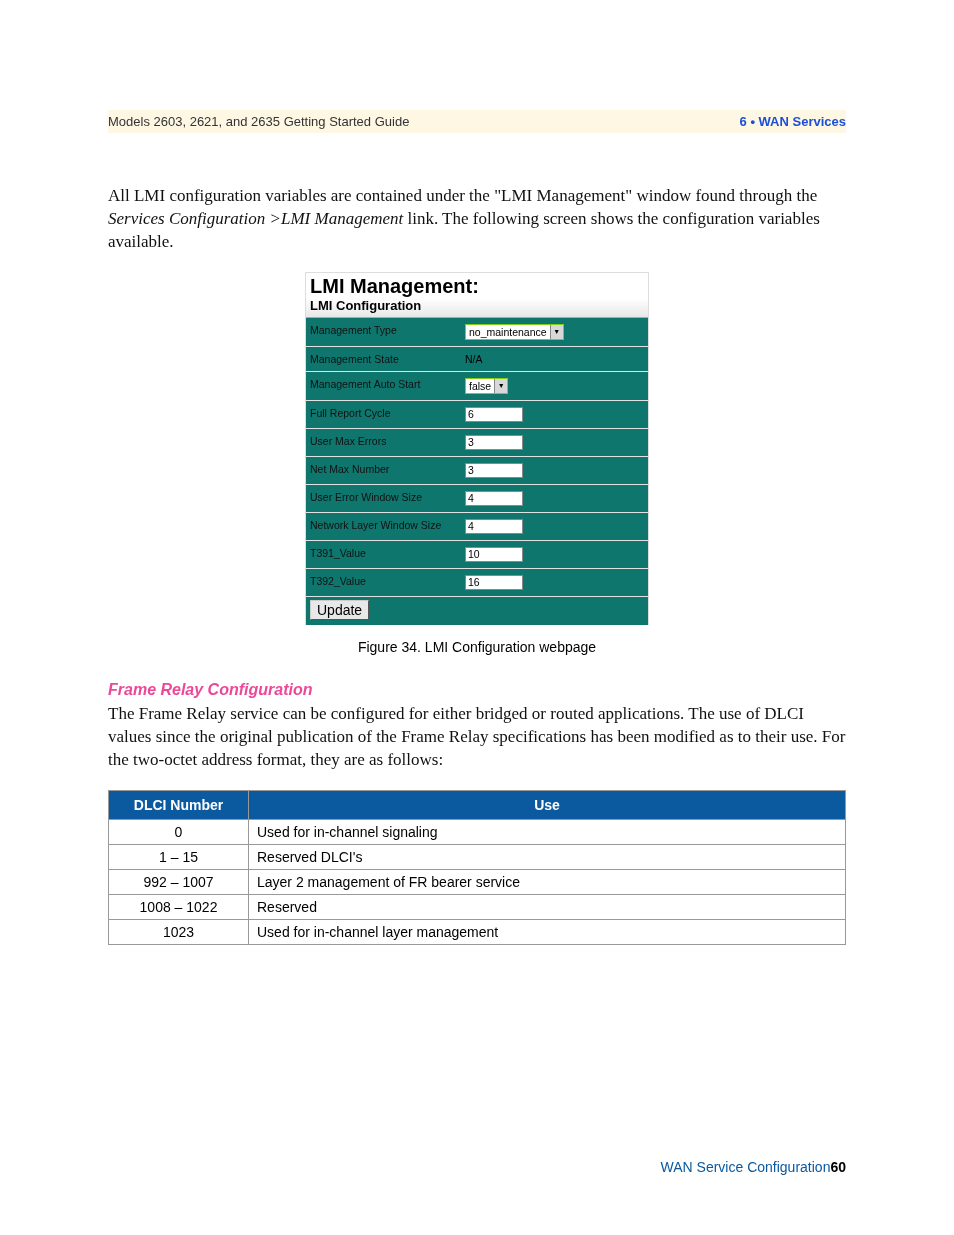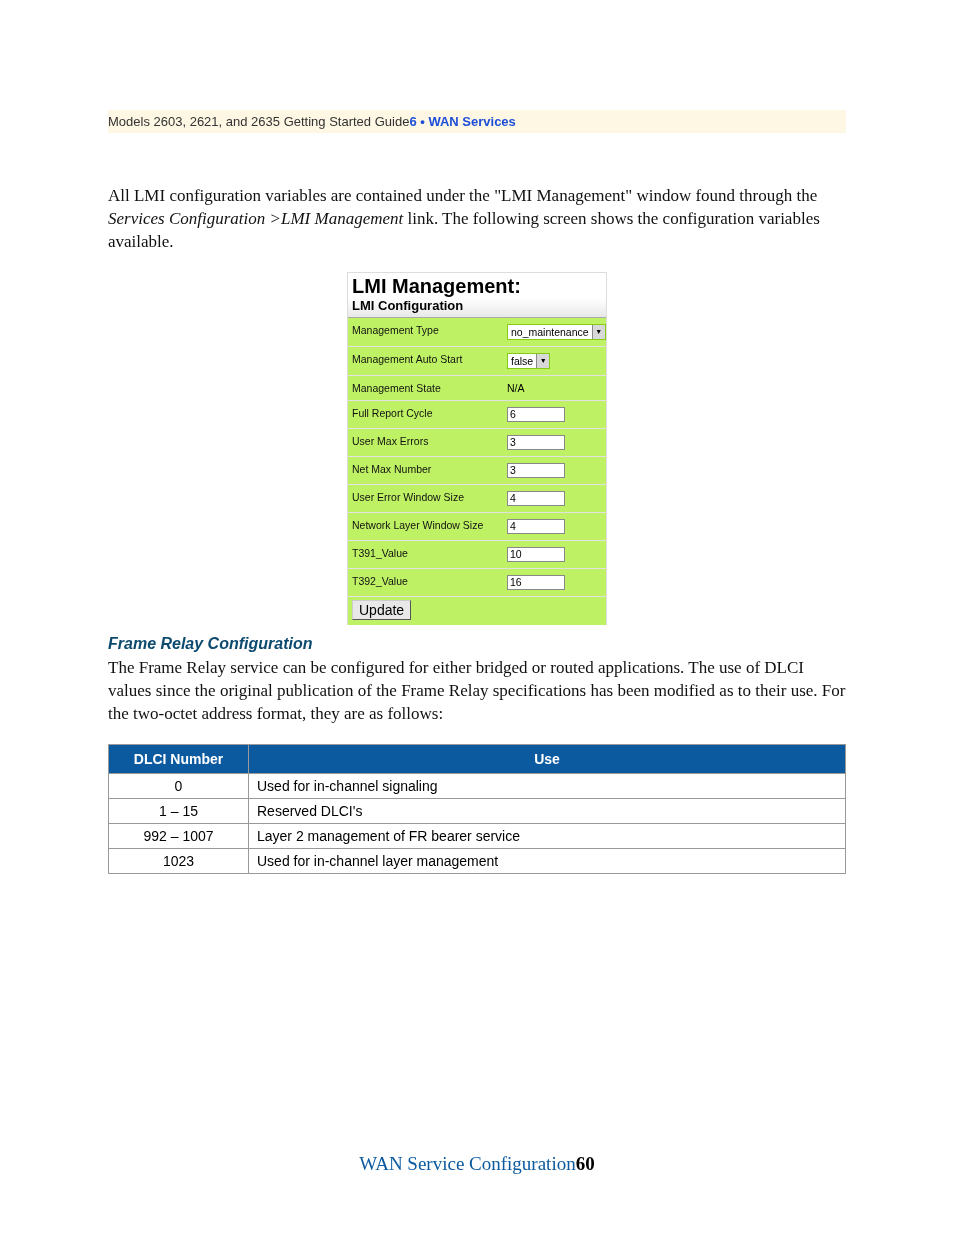--- a/index.html
+++ b/index.html
@@ -10,40 +10,40 @@
     font-family: Georgia, 'Times New Roman', serif;
     position: relative;
     color: #000;
   }
   .page {
     padding: 110px 108px 40px 108px;
   }
   .header-band {
     background: #fdf7e4;
     display: flex;
-    justify-content: flex-start;
+    justify-content: space-between;
     align-items: center;
     padding: 4px 0;
     font-family: Arial, Helvetica, sans-serif;
     font-size: 13px;
     margin-bottom: 52px;
   }
   .header-left { color: #333; font-weight: normal;}
   .header-right { color: #1d4ed8; font-weight: bold; }
   .body-text {
     font-size: 17px;
     line-height: 1.35;
     color: #111;
     margin-bottom: 18px;
   }
   .body-text .ital { font-style: italic; }
   .config-panel {
-    width: 260px;
+    width: 344px;
     margin: 0 auto 10px auto;
-    background: #bef264;
+    background: #0f766e;
     border: 1px solid #ddd;
     border-bottom: none;
     padding-bottom: 2px;
   }
   .config-panel .panel-title {
     font-family: Arial, Helvetica, sans-serif;
     font-size: 20px;
     font-weight: bold;
     padding: 2px 4px 0 4px;
     background: #fff;
@@ -103,21 +103,21 @@
     margin: 3px 4px;
     display: inline-block;
   }
   .figure-caption {
     text-align: center;
     font-family: Arial, Helvetica, sans-serif;
     font-size: 14px;
     margin: 14px 0 26px 0;
   }
   .section-heading {
-    color: #0c4a6e;
+    color: #ec4899;
     font-family: Arial, Helvetica, sans-serif;
     font-size: 16px;
     font-weight: bold;
     font-style: italic;
     margin-bottom: 4px;
   }
   .dlci-table {
     width: 100%;
     border-collapse: collapse;
     margin-top: 18px;
@@ -137,23 +137,23 @@
     padding: 4px 8px;
     vertical-align: top;
   }
   .dlci-table td.num { text-align: center; width: 140px;}
   .footer {
     position: absolute;
     bottom: 60px;
     left: 108px;
     right: 108px;
     display: flex;
-    justify-content: center;
-    font-family: Liberation Serif, serif;
-    font-size: 19px;
+    justify-content: flex-end;
+    font-family: Liberation Sans, sans-serif;
+    font-size: 14px;
   }
   .footer-left { color: #0b5aa0; }
   .footer-right { font-weight: bold; }
 </style>
 </head>
 <body>
 
 <div class="page">
 
   <div class="header-band">
@@ -173,35 +173,35 @@
       <div class="label">Management Type</div>
       <div class="val-cell">
         <span class="dropdown-box">
           <span class="dd-text">no_maintenance</span>
           <span class="dd-btn">▼</span>
         </span>
       </div>
     </div>
 
     <div class="cfg-row">
+      <div class="label">Management State</div>
+      <div class="val-cell">N/A</div>
+    </div>
+
+    <div class="cfg-row">
       <div class="label">Management Auto Start</div>
       <div class="val-cell">
         <span class="dropdown-box">
           <span class="dd-text">false</span>
           <span class="dd-btn">▼</span>
         </span>
       </div>
     </div>
 
     <div class="cfg-row">
-      <div class="label">Management State</div>
-      <div class="val-cell">N/A</div>
-    </div>
-
-    <div class="cfg-row">
       <div class="label">Full Report Cycle</div>
       <div class="val-cell"><input class="cfg-input" value="6" style=""></div>
     </div>
 
     <div class="cfg-row">
       <div class="label">User Max Errors</div>
       <div class="val-cell"><input class="cfg-input" value="3" style=""></div>
     </div>
 
     <div class="cfg-row">
@@ -225,20 +225,21 @@
     </div>
 
     <div class="cfg-row">
       <div class="label">T392_Value</div>
       <div class="val-cell"><input class="cfg-input" value="16" style=""></div>
     </div>
 
     <div><span class="update-btn">Update</span></div>
   </div>
 
+  <div class="figure-caption">Figure 34. LMI Configuration webpage</div>
 
   <div class="section-heading">Frame Relay Configuration</div>
   <p class="body-text">The Frame Relay service can be configured for either bridged or routed applications. The use of DLCI values since the original publication of the Frame Relay specifications has been modified as to their use. For the two-octet address format, they are as follows:</p>
 
   <table class="dlci-table">
     <thead>
       <tr>
         <th>DLCI Number</th>
         <th>Use</th>
       </tr>
@@ -248,20 +249,24 @@
         <td class="num">0</td>
         <td>Used for in-channel signaling</td>
       </tr>
       <tr>
         <td class="num">1 – 15</td>
         <td>Reserved DLCI's</td>
       </tr>
       <tr>
         <td class="num">992 – 1007</td>
         <td>Layer 2 management of FR bearer service</td>
+      </tr>
+      <tr>
+        <td class="num">1008 – 1022</td>
+        <td>Reserved</td>
       </tr>
       <tr>
         <td class="num">1023</td>
         <td>Used for in-channel layer management</td>
       </tr>
     </tbody>
   </table>
 
 </div>
 

